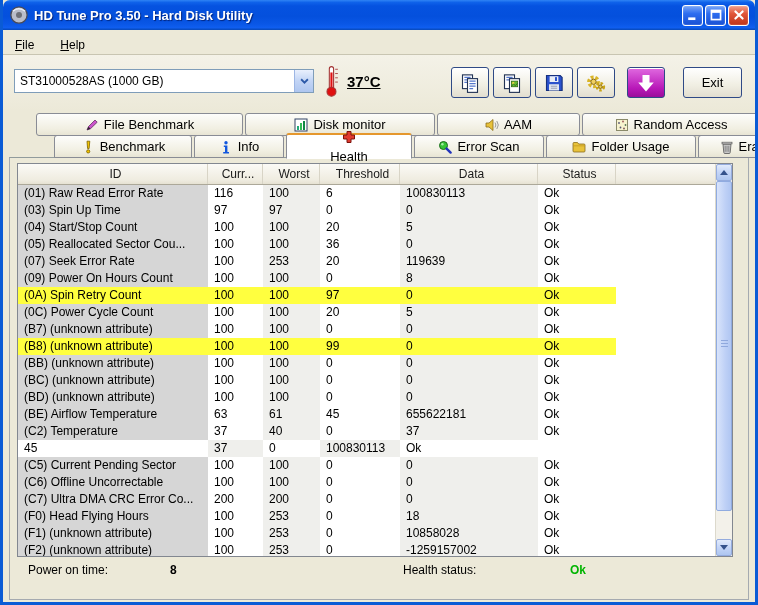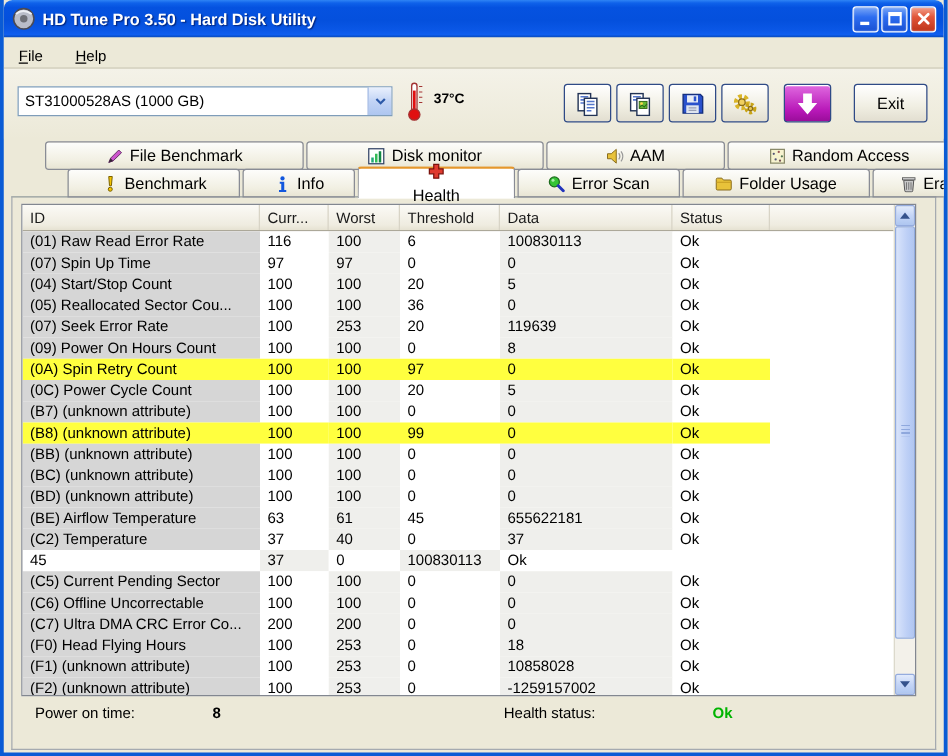--- a/index.html
+++ b/index.html
@@ -29,21 +29,21 @@
   .menuitem{ font-size:12px; color:#000; padding:2px 4px; cursor:default; }
   .menuitem::first-letter{ text-decoration:underline; }
   
   .toolbar{ position:relative; height:56px; background:linear-gradient(180deg,#f4f2e8,#ece9d8); }
   .combo{ position:absolute; left:11px; top:14px; width:300px; height:24px; background:#fff;
     border:1px solid #7f9db9; display:flex; align-items:center; }
   .combo .combotext{ flex:1; font-size:12px; padding-left:5px; color:#000; white-space:nowrap; overflow:hidden; }
   .combo .combobtn{ width:19px; height:100%; border-left:1px solid #9db6e4;
     background:linear-gradient(180deg,#e9f0fd,#c2d4f5 50%,#aec6f0); display:flex;align-items:center;justify-content:center; }
   .thermo{ position:absolute; left:322px; top:10px; }
-  .temp{ position:absolute; left:344px; top:18px; font-size:11px; font-weight:bold; }
+  .temp{ position:absolute; left:344px; top:18px; font-size:15px; font-weight:bold;text-decoration:underline; }
   .toolbtns{ position:absolute; right:13px; top:12px; display:flex; align-items:center; }
   .tbtn{ width:38px; height:31px; border:1px solid #2f4a86; border-radius:3px; background:linear-gradient(180deg,#ffffff,#f0eee2 60%,#e2ded0);
     display:flex; align-items:center; justify-content:center; margin-left:4px; box-shadow:0 1px 0 #fff inset; }
   .tbtn.updatebtn{ margin-left:12px; background:linear-gradient(180deg,#e06ae0,#b818b8 70%,#9a0d9a); }
   .exitbtn{ width:59px; height:31px; margin-left:18px; border:1px solid #2f4a86; border-radius:3px;
     background:linear-gradient(180deg,#ffffff,#f0eee2 60%,#e2ded0); font-size:13px; color:#000;
     display:flex; align-items:center; justify-content:center; }
   
   .main{ position:relative; height:492px; }
   .tabrow{ position:absolute; display:flex; }
@@ -61,21 +61,21 @@
   .tab.active{ background:#ffffff; height:26px; margin-top:-2px; border-top:2px solid #e5972d; border-bottom:1px solid #fff; z-index:5; }
   .tabicon{ width:14px; height:14px; display:inline-block; flex:0 0 auto; }
   .tabicon svg{ width:14px; height:14px; display:block; }
   .panelframe{ position:absolute; left:6px; right:6px; top:46px; bottom:3px; border:1px solid #a5aab0;
     border-top-color:#919b9c; background:#ece9d8; }
   
   .smarttable{ position:absolute; left:14px; top:52px; width:716px; height:394px;
     border:1px solid #828790; background:#fff; display:flex; z-index:2; }
   .tcontent{ flex:1; overflow:hidden; display:flex; flex-direction:column; }
   .thead{ display:grid; grid-template-columns:190px 55px 57px 80px 138px 78px 1fr; height:21px; flex:0 0 auto;
-    background:linear-gradient(180deg,#fbfaf6,#efece0 80%,#e6e2d2); border-bottom:1px solid #aca899; }
+    background:linear-gradient(180deg,#fbfaf6,#efece0 80%,#e6e2d2); border-bottom:1px solid #aca899;text-align:center; }
   .hc{ font-size:12px; color:#1a1a1a; line-height:20px; padding-left:6px; border-right:1px solid #d8d4c6; white-space:nowrap; overflow:hidden; }
   .hc:last-child{ border-right:none; }
   .tbody{ flex:1; overflow:hidden; }
   .trow{ display:grid; grid-template-columns:190px 55px 57px 80px 138px 78px 1fr; height:17px; }
   .cell{ font-size:12px; line-height:17px; padding-left:6px; white-space:nowrap; overflow:hidden; color:#000; }
   .c0{ background:#d6d6d6; } .c1{ background:#ffffff; } .c2{ background:#efefec; }
   .c3{ background:#ffffff; } .c4{ background:#efefec; } .c5{ background:#ffffff; } .c6{ background:#ffffff; }
   .trow.hl .cell{ background:#ffff3f; } .trow.hl .c6{ background:#ffffff; }
   
   .vscroll{ width:17px; flex:0 0 auto; position:relative; background:#f3f1ea; border-left:1px solid #dcd9cc; }
@@ -314,21 +314,21 @@
             <div class="trow">
               <span class="cell c0">(01) Raw Read Error Rate</span>
               <span class="cell c1">116</span>
               <span class="cell c2">100</span>
               <span class="cell c3">6</span>
               <span class="cell c4">100830113</span>
               <span class="cell c5">Ok</span>
               <span class="cell c6"></span>
             </div>
             <div class="trow">
-              <span class="cell c0">(07) Spin Up Time</span>
+              <span class="cell c0">(03) Spin Up Time</span>
               <span class="cell c1">97</span>
               <span class="cell c2">97</span>
               <span class="cell c3">0</span>
               <span class="cell c4">0</span>
               <span class="cell c5">Ok</span>
               <span class="cell c6"></span>
             </div>
             <div class="trow">
               <span class="cell c0">(04) Start/Stop Count</span>
               <span class="cell c1">100</span>

